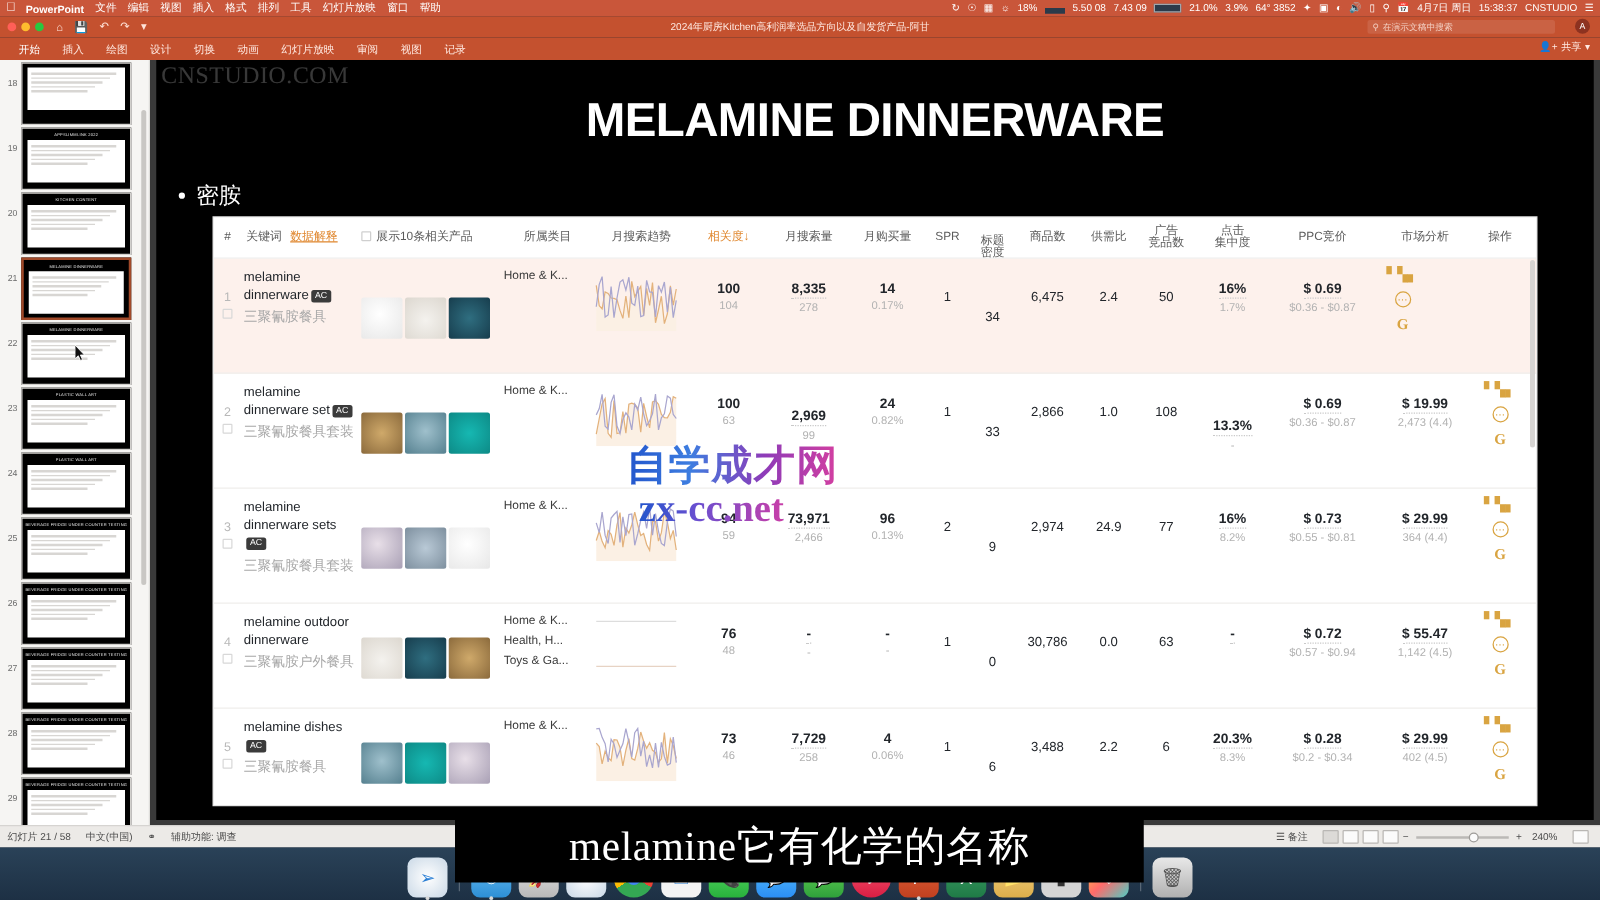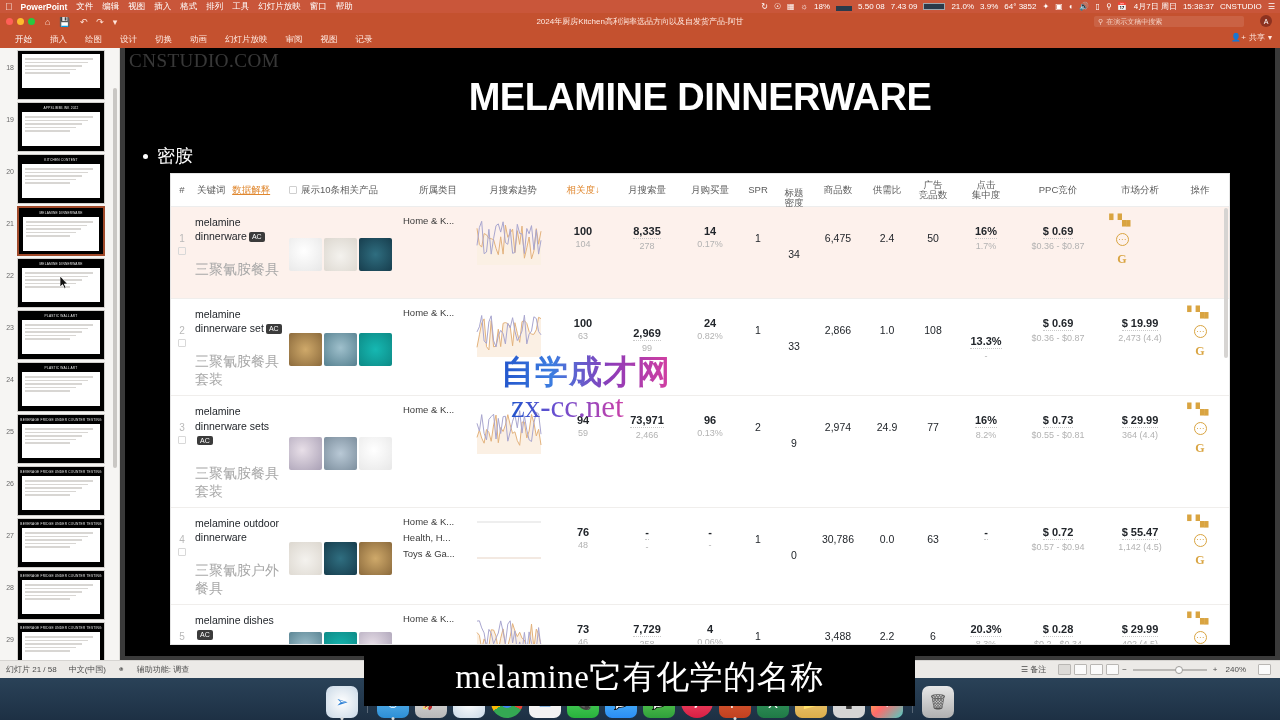--- a/index.html
+++ b/index.html
@@ -148,21 +148,21 @@
   .cellmid { font-size:10.5px; color:#22262b; text-align:center; }
   .dotted  { border-bottom:1px dotted #c9c9c9; display:inline-block; padding-bottom:1px;}
 
   .rownum{ color:#b8b8b8; font-size:10px; text-align:center; padding-top:26px;}
   .rowchk{ width:8px;height:8px;border:1px solid #d8d8d8;border-radius:1px;margin:3px auto 0;}
 
   .kw{ padding:8px 4px 6px 2px; }
   .kw .en{ font-size:10.5px; color:#22262b; line-height:1.35; }
   .kw .ac{ display:inline-block; background:#3b3b3b; color:#fff; font-size:7px;
            padding:0 3px; border-radius:2px; vertical-align:1px; margin-left:2px;}
-  .kw .cn{ font-size:14px; color:#a8a8a8; margin-top:18px;}
+  .kw .cn{ font-size:11px; color:#a8a8a8; margin-top:3px;}
 
   .imgs{ display:flex; align-items:center; gap:2px; padding-top:4px;}
   .pimg{ width:33px;height:33px; border-radius:2px; background:#f3f3f3; overflow:hidden;
          display:block; position:relative;}
   .cat{ font-size:9.5px; color:#3a3a3a; line-height:1.7; padding-top:6px;}
 
   .spark{ padding-top:6px; }
   .actions{ display:flex;flex-direction:column;align-items:center;gap:7px;padding-top:8px;color:#d9a441;}
   .act-ico{ font-size:11px; line-height:1; }
   .act-ico.circ{ width:13px;height:13px;border:1.2px solid #d9a441;border-radius:50%;
@@ -175,21 +175,21 @@
 
   
   .zxwm{
     position:absolute; left:0; top:0; width:100%; height:100%;
     pointer-events:none; z-index:5;
   }
   .zxwm .l1{ position:absolute; left:330px; top:176px; font-size:33px; font-weight:bold;
      font-family:"Liberation Serif",serif;
      background:linear-gradient(90deg,#2255cc 0%,#3d7de0 30%,#8e3bb8 65%,#d43fa0 100%);
      -webkit-background-clip:text; background-clip:text; color:transparent; letter-spacing:1px;}
-  .zxwm .l2{ position:absolute; left:340px; top:215px; font-size:31px; font-weight:normal;
+  .zxwm .l2{ position:absolute; left:340px; top:215px; font-size:31px; font-weight:bold;
      font-family:"Liberation Serif",serif;
      background:linear-gradient(90deg,#2255cc 0%,#6a4fd0 40%,#c93fa8 100%);
      -webkit-background-clip:text; background-clip:text; color:transparent;}
 
   
   .shot-sb{position:absolute;right:1px;top:34px;width:4px;height:150px;background:#d6d4d2;border-radius:2px;}
 
   
   .status{
     position:absolute; top:660px; left:0; width:1280px; height:18px;

